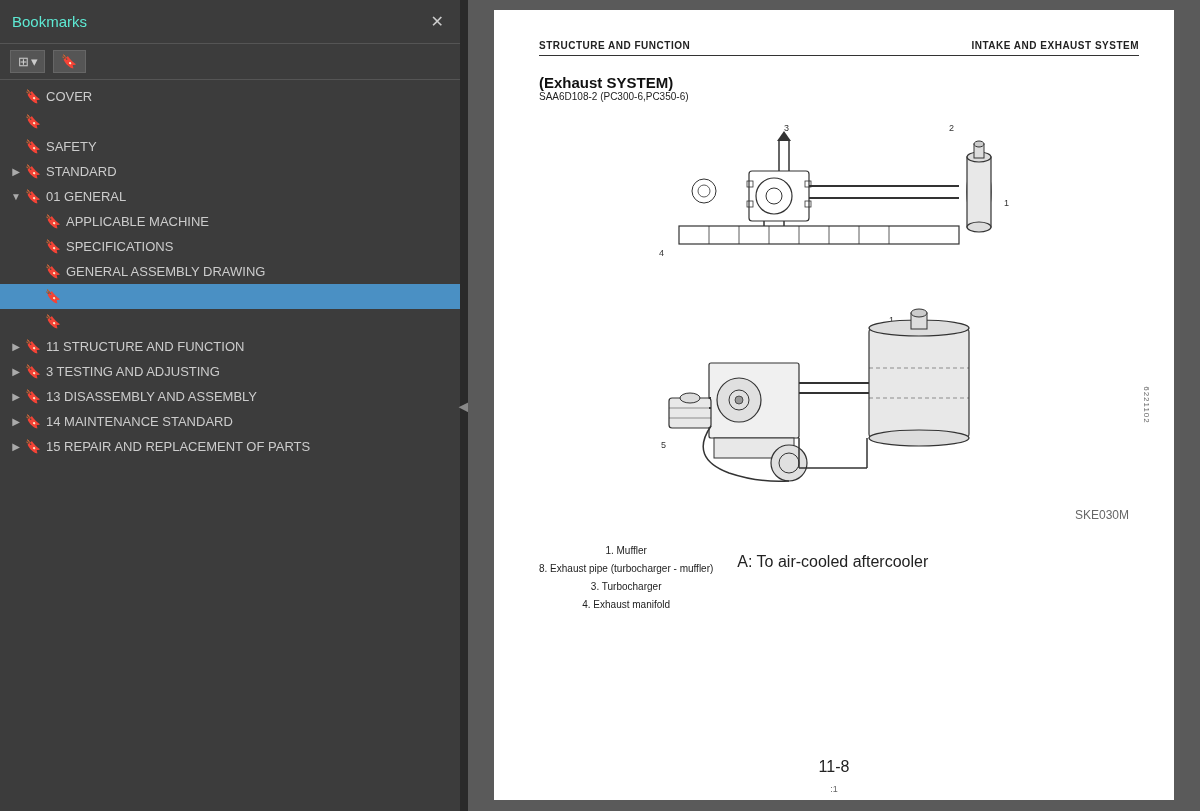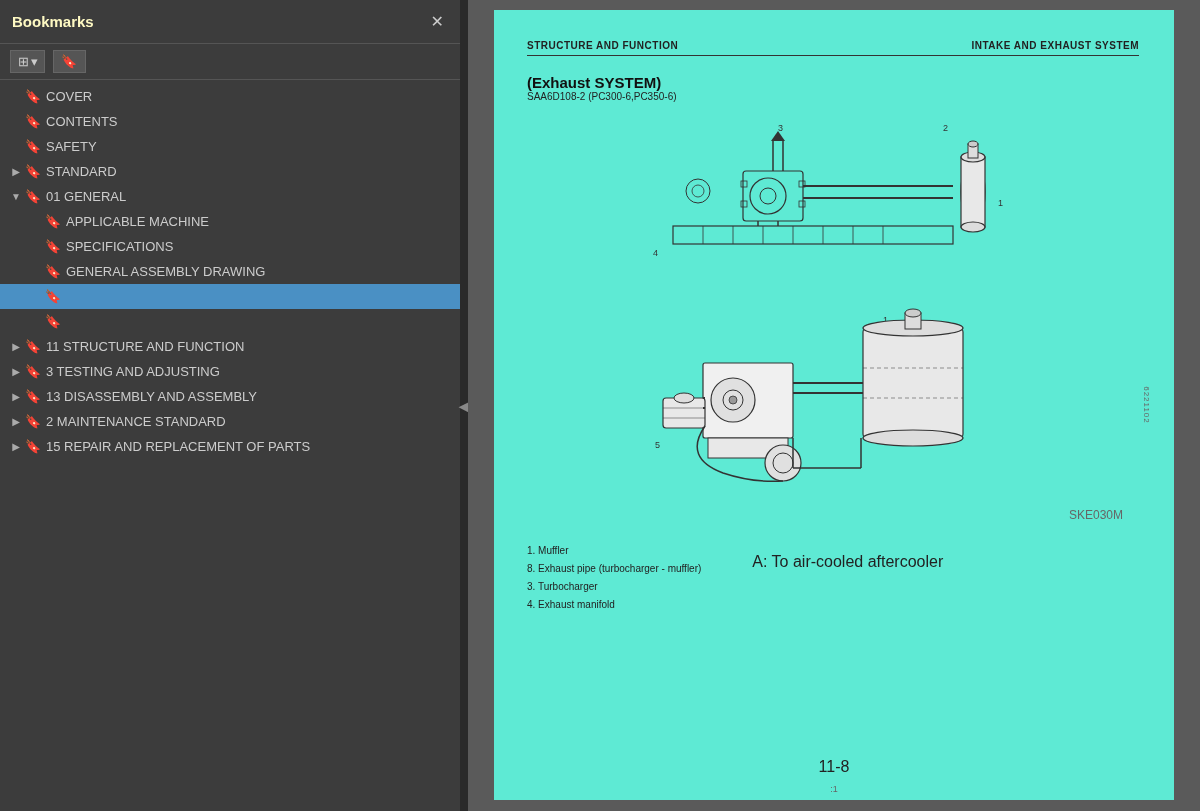--- a/index.html
+++ b/index.html
@@ -26,22 +26,22 @@
     #bookmarks-header {
       display: flex;
       align-items: center;
       justify-content: space-between;
       padding: 10px 12px;
       border-bottom: 1px solid #555;
     }
 
     #bookmarks-title {
       font-size: 15px;
-      color: #fef9c3;
-      font-weight: bold;
+      color: #5eead4;
+      font-weight: normal;
     }
 
     #header-right {
       display: flex;
       align-items: center;
       gap: 8px;
     }
 
     .header-icon-btn {
       background: none;
@@ -145,24 +145,24 @@
       flex: 1;
       background: #5a5a5a;
       display: flex;
       align-items: flex-start;
       justify-content: center;
       overflow: auto;
       padding: 10px;
     }
 
     #doc-page {
-      background: #5eead4;
+      background: #ffffff;
       width: 680px;
       min-height: 790px;
-      padding: 30px 35px 30px 33px;
+      padding: 30px 35px 30px 45px;
       position: relative;
       font-family: Arial, sans-serif;
     }
 
     .doc-header-row {
       display: flex;
       justify-content: space-between;
       border-bottom: 1px solid #333;
       padding-bottom: 4px;
       margin-bottom: 18px;
@@ -235,21 +235,22 @@
 
     .doc-legend-right {
       font-size: 16px;
       color: #222;
       line-height: 1.8;
       margin-top: 16px;
     }
 
     .legend-cols {
       display: flex;
-      gap: 51px;
+      gap: 24px;
+      text-align: center;
     }
 
     .doc-page-num {
       position: absolute;
       bottom: 24px;
       left: 50%;
       transform: translateX(-50%);
       font-size: 16px;
       color: #222;
       text-align: center;
@@ -300,21 +301,20 @@
   </div>
   <div id="bookmarks-list">
   <div class="bm-item">
         <span class="bm-chevron"></span>
         <span class="bm-bookmark-icon">🔖</span>
         <span class="bm-label">COVER</span>
       </div>
       <div class="bm-item">
         <span class="bm-chevron"></span>
         <span class="bm-bookmark-icon">🔖</span>
-        <span class="bm-label">CONTENTS</span>
       </div>
       <div class="bm-item">
         <span class="bm-chevron"></span>
         <span class="bm-bookmark-icon">🔖</span>
         <span class="bm-label">SAFETY</span>
       </div>
       <div class="bm-item">
         <span class="bm-chevron">▶</span>
         <span class="bm-bookmark-icon">🔖</span>
         <span class="bm-label">STANDARD</span>
@@ -358,21 +358,21 @@
         <span class="bm-label">3 TESTING AND ADJUSTING</span>
       </div>
       <div class="bm-item">
         <span class="bm-chevron">▶</span>
         <span class="bm-bookmark-icon">🔖</span>
         <span class="bm-label">13 DISASSEMBLY AND ASSEMBLY</span>
       </div>
       <div class="bm-item">
         <span class="bm-chevron">▶</span>
         <span class="bm-bookmark-icon">🔖</span>
-        <span class="bm-label">2 MAINTENANCE STANDARD</span>
+        <span class="bm-label">14 MAINTENANCE STANDARD</span>
       </div>
       <div class="bm-item">
         <span class="bm-chevron">▶</span>
         <span class="bm-bookmark-icon">🔖</span>
         <span class="bm-label">15 REPAIR AND REPLACEMENT OF PARTS</span>
       </div>
     </div>
 </div>
 
 <div class="panel-divider">

